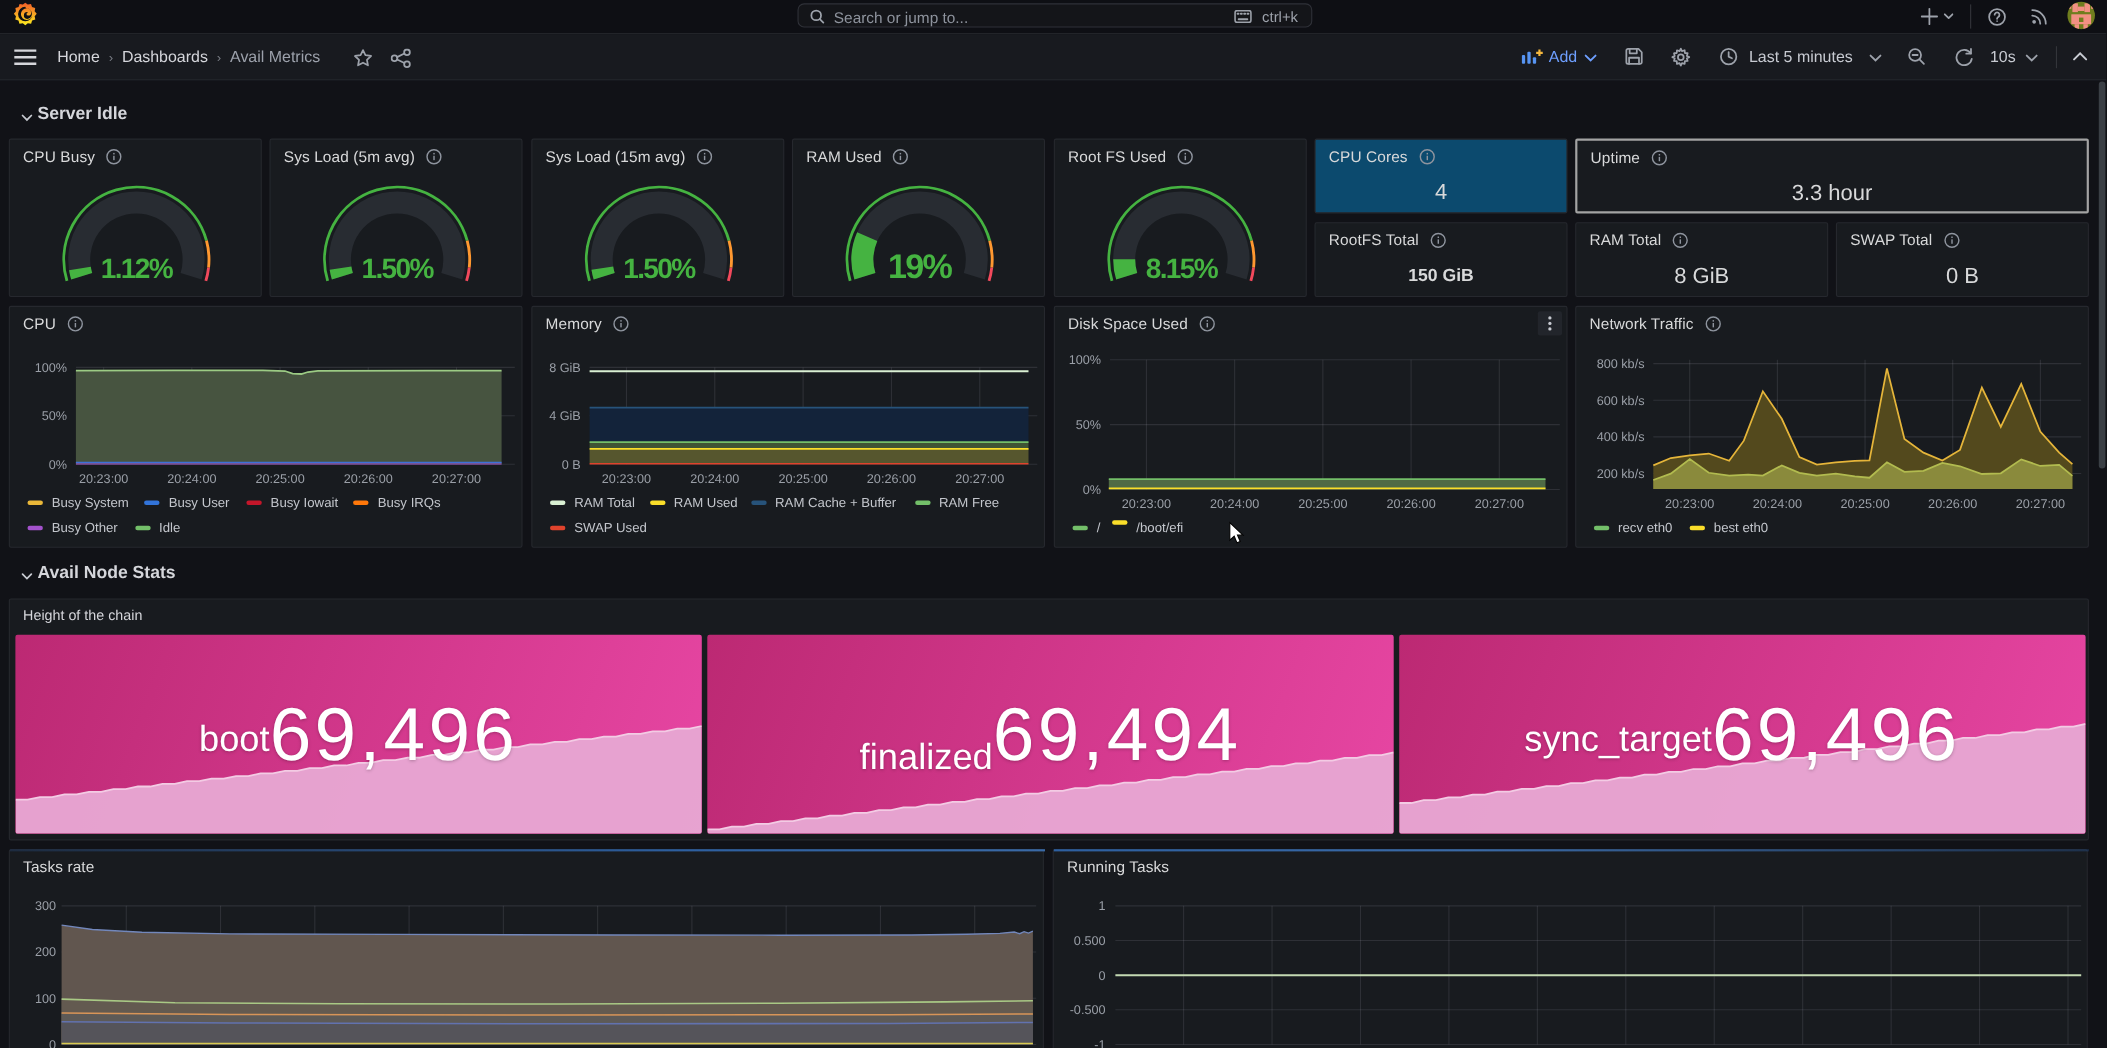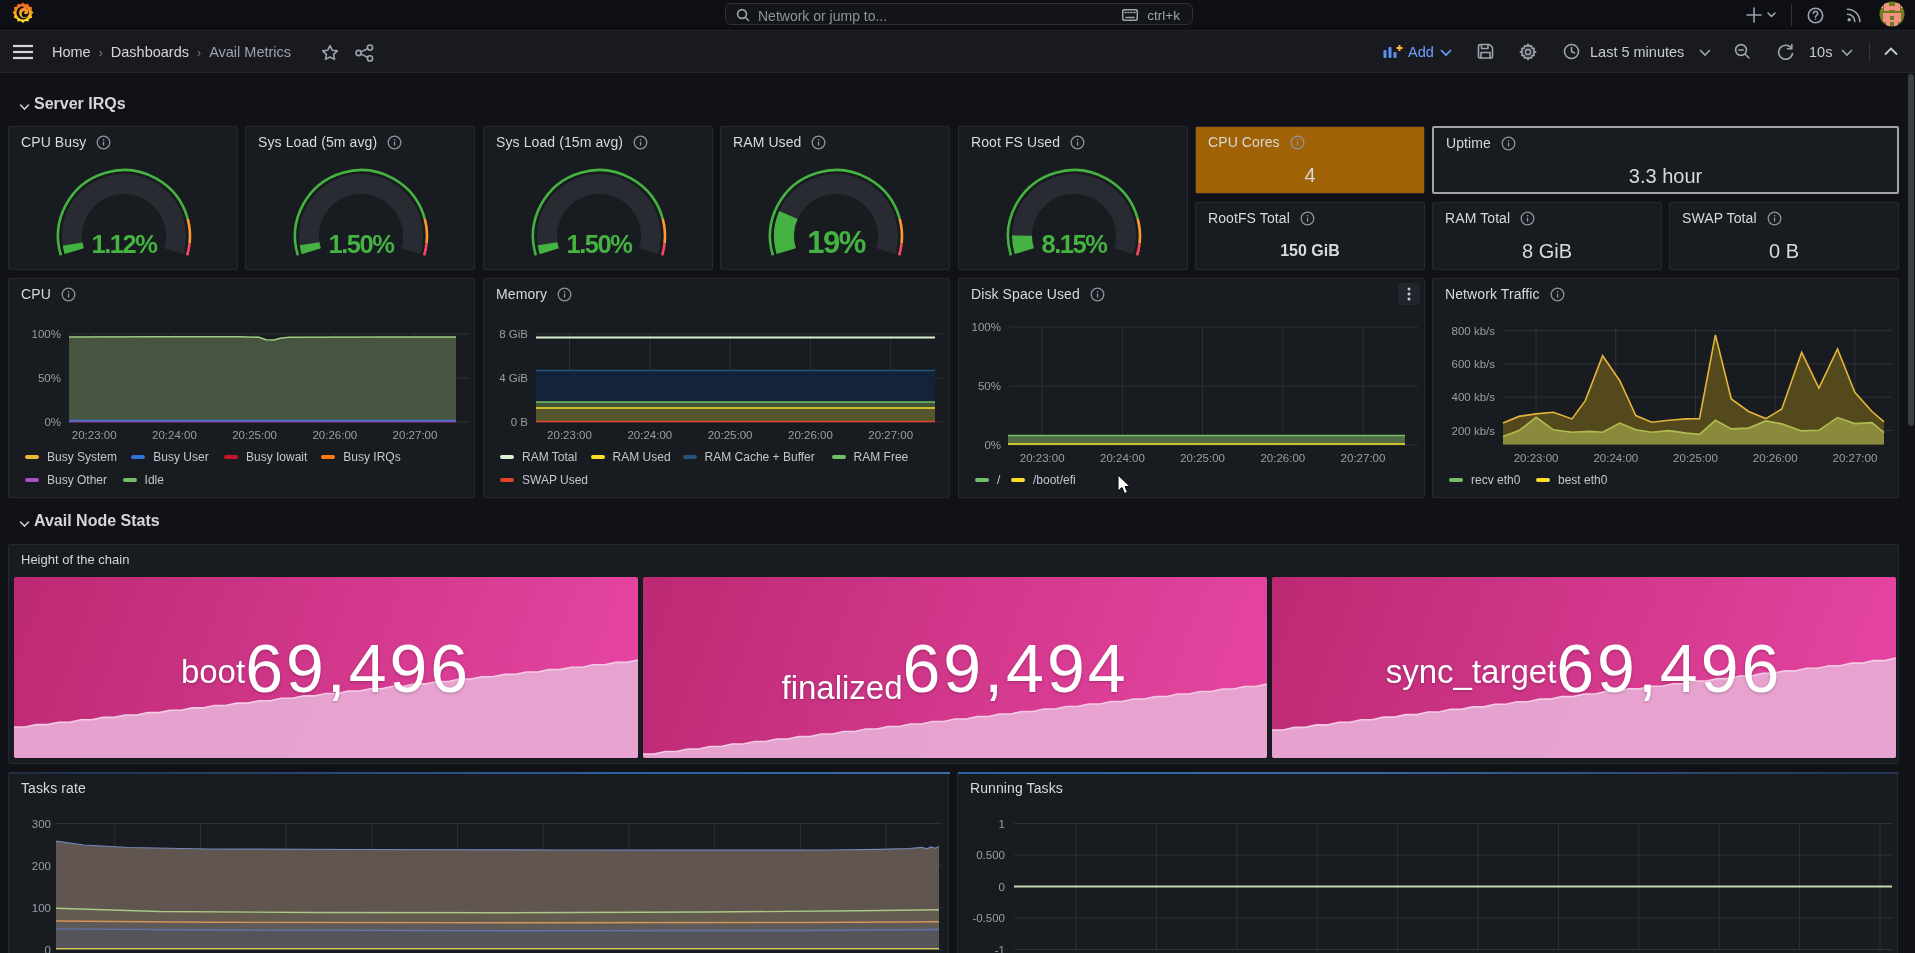--- a/index.html
+++ b/index.html
@@ -15,21 +15,21 @@
       </linearGradient>
     </defs>
 <path fill="url(#glg)" d="M12 1.4 L14.2 3.2 L17.2 2.7 L18.1 5.4 L21 6.3 L20.5 9.3 L22.4 11.6 L20.5 13.8 L21.1 16.8 L18.2 17.7 L17.3 20.5 L14.3 20.1 L12 22 L9.7 20.1 L6.7 20.6 L5.8 17.7 L2.9 16.8 L3.5 13.8 L1.6 11.6 L3.5 9.3 L3 6.3 L5.9 5.4 L6.8 2.7 L9.8 3.2 Z"></path>
 <path fill="#0e0f14" d="M12 5.2 a6.6 6.6 0 1 0 6.6 6.6 a5.3 5.3 0 0 1 -5.3 5.3 a5.3 5.3 0 0 1 0 -10.6 a4 4 0 0 1 4 4 a2.7 2.7 0 0 1 -2.7 2.7 a1.5 1.5 0 0 1 -1.5 -1.5 a0.9 0.9 0 0 1 0.9 -0.9 l0 -0.8 a3.1 3.1 0 0 0 -0.4 6.2 a4.4 4.4 0 0 0 4.4 -4.4 a5.5 5.5 0 0 0 -5.5 -5.5 Z"></path>
 </svg>
 <div style="position:absolute;left:725px;top:3px;width:468px;height:22px;background:#141519;border:1px solid #2f3138;border-radius:6px">
 <svg style="position:absolute;left:10px;top:4px" width="14" height="14" viewBox="0 0 14 14">
       <circle cx="6" cy="6" r="4.4" class="ic"></circle>
       <line x1="9.3" y1="9.3" x2="12.5" y2="12.5" class="ic"></line>
     </svg>
-<span style="position:absolute;left:32px;top:4px;font-size:14px;color:#8e939d">Network or jump to...</span>
+<span style="position:absolute;left:32px;top:4px;font-size:14px;color:#8e939d">Search or jump to...</span>
 <svg style="position:absolute;right:54px;top:5px" width="16" height="12" viewBox="0 0 16 12">
       <rect x="0.7" y="0.7" width="14.6" height="10.6" rx="2" class="ic" stroke-width="1.3"></rect>
       <line x1="3" y1="3.5" x2="4" y2="3.5" class="ic" stroke-width="1.2"></line>
       <line x1="6" y1="3.5" x2="7" y2="3.5" class="ic" stroke-width="1.2"></line>
       <line x1="9" y1="3.5" x2="10" y2="3.5" class="ic" stroke-width="1.2"></line>
       <line x1="12" y1="3.5" x2="13" y2="3.5" class="ic" stroke-width="1.2"></line>
       <line x1="4" y1="8.5" x2="12" y2="8.5" class="ic" stroke-width="1.2"></line>
     </svg>
 <span style="position:absolute;right:12px;top:4px;font-size:13.5px;color:#9da2ab;font-weight:500">ctrl+k</span>
 </div>
@@ -125,21 +125,21 @@
 <svg style="position:absolute;left:1841px;top:49px" width="12" height="8" viewBox="0 0 12 8">
     <polyline points="1.5,1.5 6,6 10.5,1.5" stroke="#9da2ab" fill="none" stroke-width="1.7" stroke-linecap="round"></polyline>
   </svg>
 <div style="position:absolute;left:1869px;top:42px;width:1px;height:20px;background:#33353a"></div>
 <svg style="position:absolute;left:1884px;top:47px" width="14" height="9" viewBox="0 0 14 9">
     <polyline points="1.5,7 7,1.5 12.5,7" stroke="#c7cad1" fill="none" stroke-width="1.8" stroke-linecap="round"></polyline>
   </svg>
 <svg style="position:absolute;left:19px;top:103px" width="11" height="8" viewBox="0 0 11 8">
     <polyline points="1.5,2 5.5,6 9.5,2" stroke="#c7cad1" fill="none" stroke-width="1.6" stroke-linecap="round"></polyline>
   </svg>
-<div style="position:absolute;left:34px;top:95px;font-size:16px;font-weight:600;color:#d5d6db">Server IRQs</div>
+<div style="position:absolute;left:34px;top:95px;font-size:16px;font-weight:600;color:#d5d6db">Server Idle</div>
 <svg style="position:absolute;left:19px;top:520px" width="11" height="8" viewBox="0 0 11 8">
     <polyline points="1.5,2 5.5,6 9.5,2" stroke="#c7cad1" fill="none" stroke-width="1.6" stroke-linecap="round"></polyline>
   </svg>
 <div style="position:absolute;left:34px;top:512px;font-size:16px;font-weight:600;color:#d5d6db">Avail Node Stats</div>
 <div style="position:absolute;left:8px;top:126px;width:230px;height:144px;background:#181b1f;border:1px solid #26282e;border-radius:2px">
     <div style="position:absolute;left:12px;top:7px;font-size:14px;font-weight:500;color:#d8d9da;letter-spacing:0.1px">CPU Busy  <span style="margin-left:6px"><svg width="15" height="15" viewBox="0 0 15 15" style="vertical-align:-3px">
           <circle cx="7.5" cy="7.5" r="6.3" fill="none" stroke="#8e949e" stroke-width="1.3"></circle>
           <rect x="6.9" y="6.6" width="1.3" height="4" fill="#8e949e"></rect>
           <rect x="6.9" y="4" width="1.3" height="1.4" fill="#8e949e"></rect>
         </svg></span></div>
@@ -205,21 +205,21 @@
         </svg></span></div>
     <svg width="230" height="118" style="position:absolute;left:0;top:26px">
       <path d="M 65.27 98.20 A 52 52 0 1 1 164.73 98.20" stroke="#282c32" stroke-width="20" fill="none"></path>
       <path d="M 65.27 98.20 A 52 52 0 0 1 63.00 82.64" stroke="#45b341" stroke-width="20" fill="none"></path>
       <path d="M 51.88 102.30 A 66 66 0 1 1 178.72 65.81" stroke="#45b341" stroke-width="2.6" fill="none"></path>
       <path d="M 178.72 65.81 A 66 66 0 0 1 180.60 90.24" stroke="#FF9830" stroke-width="2.6" fill="none"></path>
       <path d="M 180.60 90.24 A 66 66 0 0 1 178.12 102.30" stroke="#F2495C" stroke-width="2.6" fill="none"></path>
       <text x="115.0" y="100.0" text-anchor="middle" font-size="25.5" font-weight="700" fill="#45b341" letter-spacing="-1.5" font-family="Liberation Sans, sans-serif">8.15%</text>
     </svg>
   </div>
-<div style="position:absolute;left:1195px;top:126px;width:230px;height:68px;background:#a16207;border:1px solid #26282e;border-radius:2px">
+<div style="position:absolute;left:1195px;top:126px;width:230px;height:68px;background:#0c4a6e;border:1px solid #26282e;border-radius:2px">
     <div style="position:absolute;left:12px;top:7px;font-size:14px;font-weight:500;color:#d8d9da;letter-spacing:0.1px">CPU Cores  <span style="margin-left:6px"><svg width="15" height="15" viewBox="0 0 15 15" style="vertical-align:-3px">
           <circle cx="7.5" cy="7.5" r="6.3" fill="none" stroke="#8e949e" stroke-width="1.3"></circle>
           <rect x="6.9" y="6.6" width="1.3" height="4" fill="#8e949e"></rect>
           <rect x="6.9" y="4" width="1.3" height="1.4" fill="#8e949e"></rect>
         </svg></span></div>
     <div style="position:absolute;left:0;top:34px;width:100%;height:28px;display:flex;align-items:center;justify-content:center;font-size:20px;font-weight:500;color:#d8d9da">4</div>
   </div>
 <div style="position:absolute;left:1432px;top:126px;width:467px;height:68px;background:#181b1f;border:2px solid #a3a3a3;border-radius:2px">
     <div style="position:absolute;left:12px;top:7px;font-size:14px;font-weight:500;color:#d8d9da;letter-spacing:0.1px">Uptime  <span style="margin-left:6px"><svg width="15" height="15" viewBox="0 0 15 15" style="vertical-align:-3px">
           <circle cx="7.5" cy="7.5" r="6.3" fill="none" stroke="#8e949e" stroke-width="1.3"></circle>
@@ -382,21 +382,21 @@
       <line x1="404.0" y1="48" x2="404.0" y2="166" stroke="rgba(204,204,220,0.12)" stroke-width="1"></line>
       <text x="404.0" y="183" text-anchor="middle" font-size="11.5" fill="#9a9fa7">20:27:00</text>
       <rect x="49" y="156.5" width="397" height="9.5" fill="#4f6a45"></rect>
       <line x1="49" y1="156.5" x2="446" y2="156.5" stroke="#73BF69" stroke-width="1.6"></line>
       <line x1="49" y1="165" x2="446" y2="165" stroke="#FADE2A" stroke-width="1.5"></line>
     </svg>
     <div style="position:absolute;left:16px;top:194px;display:flex;align-items:center">
       <span style="width:14px;height:4px;border-radius:2px;background:#73BF69;margin-right:8px"></span>
       <span style="font-size:12px;color:#c3c6cc">/</span>
     </div>
-    <div style="position:absolute;left:52px;top:194px;display:flex;align-items:center">
+    <div style="position:absolute;left:52px;top:194px;display:flex;align-items:flex-start">
       <span style="width:14px;height:4px;border-radius:2px;background:#FADE2A;margin-right:8px"></span>
       <span style="font-size:12px;color:#c3c6cc">/boot/efi</span>
     </div>
     <div style="position:absolute;right:4px;top:4px;width:22px;height:22px;background:#22252b;border-radius:2px"><svg width="22" height="22">
         <circle cx="11" cy="6" r="1.5" fill="#c7cad1"></circle>
         <circle cx="11" cy="11" r="1.5" fill="#c7cad1"></circle>
         <circle cx="11" cy="16" r="1.5" fill="#c7cad1"></circle>
       </svg></div>
   </div>
 <div style="position:absolute;left:1432px;top:278px;width:467px;height:220px;background:#181b1f;border:1px solid #26282e;border-radius:2px">

